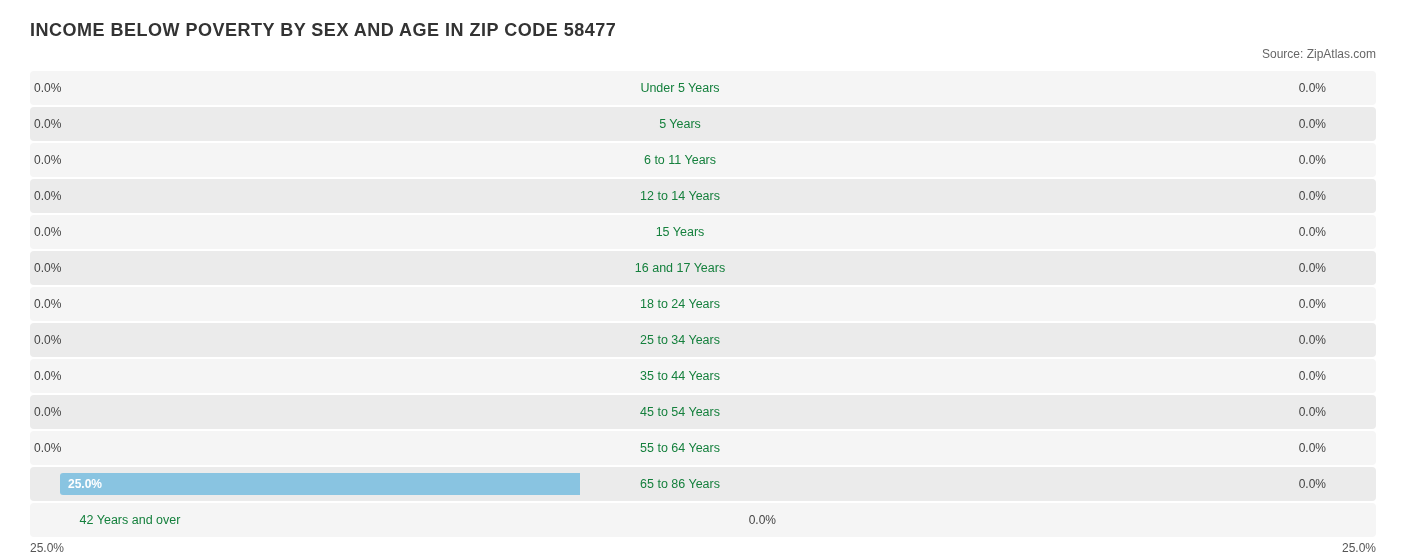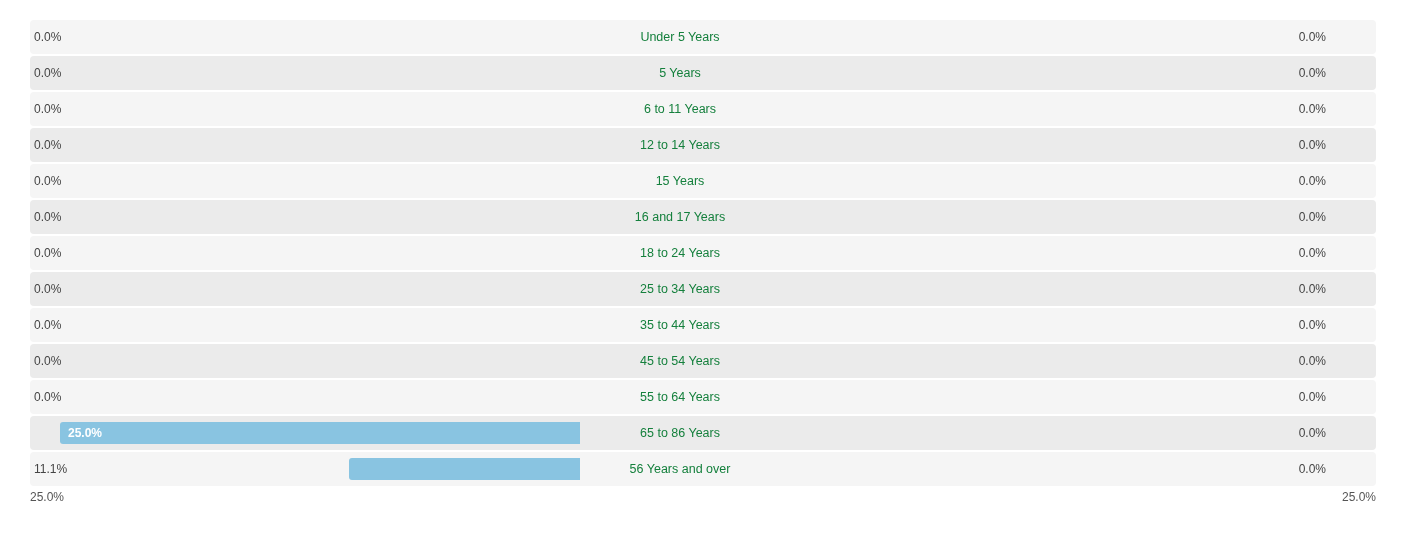--- a/index.html
+++ b/index.html
@@ -137,20 +137,22 @@
       left: 8px;
       top: 50%;
       transform: translateY(-50%);
       z-index: 4;
     }
   </style>
 </head>
 <body>
 
 <div class="chart-container">
+  <div class="chart-title">INCOME BELOW POVERTY BY SEX AND AGE IN ZIP CODE 58477</div>
+  <div class="source-text">Source: ZipAtlas.com</div>
 
   <div class="chart-area" id="chart-area">
   <div class="bar-row">
       <div class="left-section" style="width:550px;">
         <span class="value-left" style="left:4px;">0.0%</span>
              <div class="bar-male" style="width:0px;"></div>
       </div>
       <div class="label-cell">Under 5 Years</div>
       <div class="right-section" style="width:550px;">
         <div class="bar-female" style="width:0px;"></div>
@@ -273,25 +275,21 @@
                <span class="value-inside-left">25.0%</span>
              </div>
       </div>
       <div class="label-cell">65 to 86 Years</div>
       <div class="right-section" style="width:550px;">
         <div class="bar-female" style="width:0px;"></div>
         <span class="value-right" style="right:4px;">0.0%</span>
       </div>
     </div>
       <div class="bar-row">
-      <div class="left-section" style="width:550px;">
-        <span class="value-left" style="left:4px;">11.1%</span>
-             <div class="bar-male" style="width:230.88px;"></div>
-      </div>
-      <div class="label-cell">56 Years and over</div>
+      <div class="label-cell">42 Years and over</div>
       <div class="right-section" style="width:550px;">
         <div class="bar-female" style="width:0px;"></div>
         <span class="value-right" style="right:4px;">0.0%</span>
       </div>
     </div>
     </div>
 
   <div class="axis-labels">
     <span class="axis-left">25.0%</span>
     <span class="axis-right">25.0%</span>

